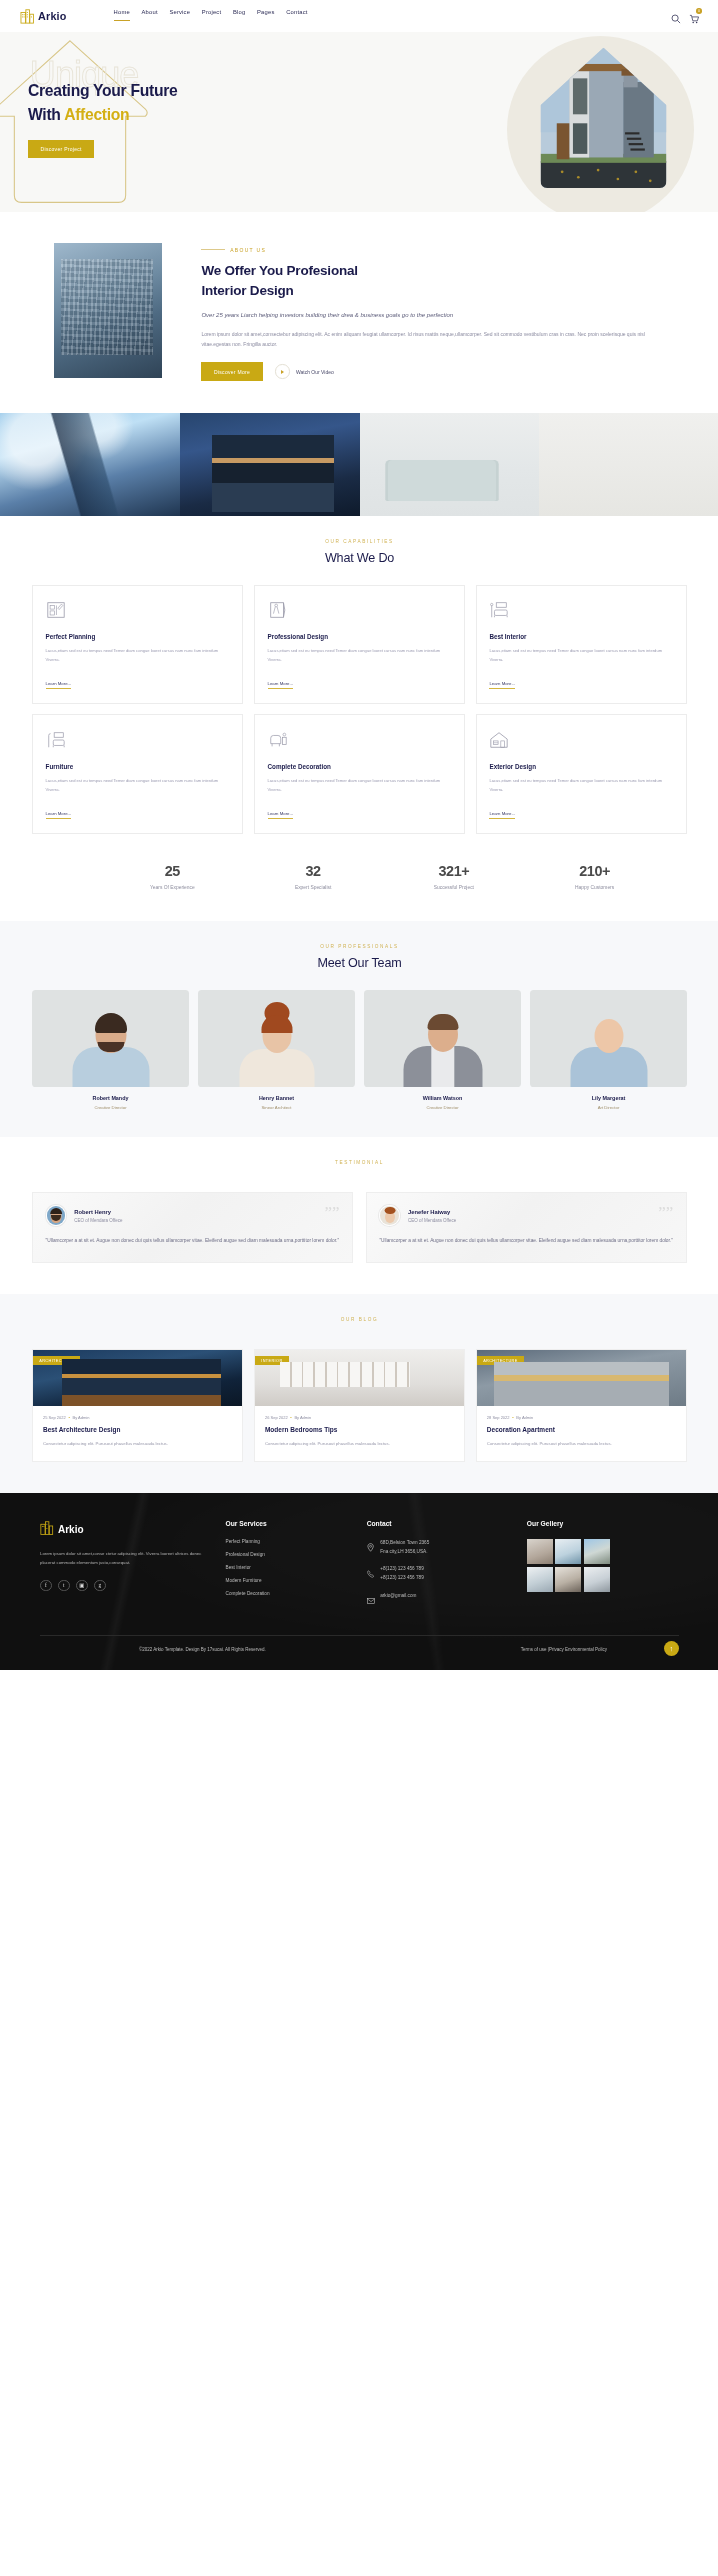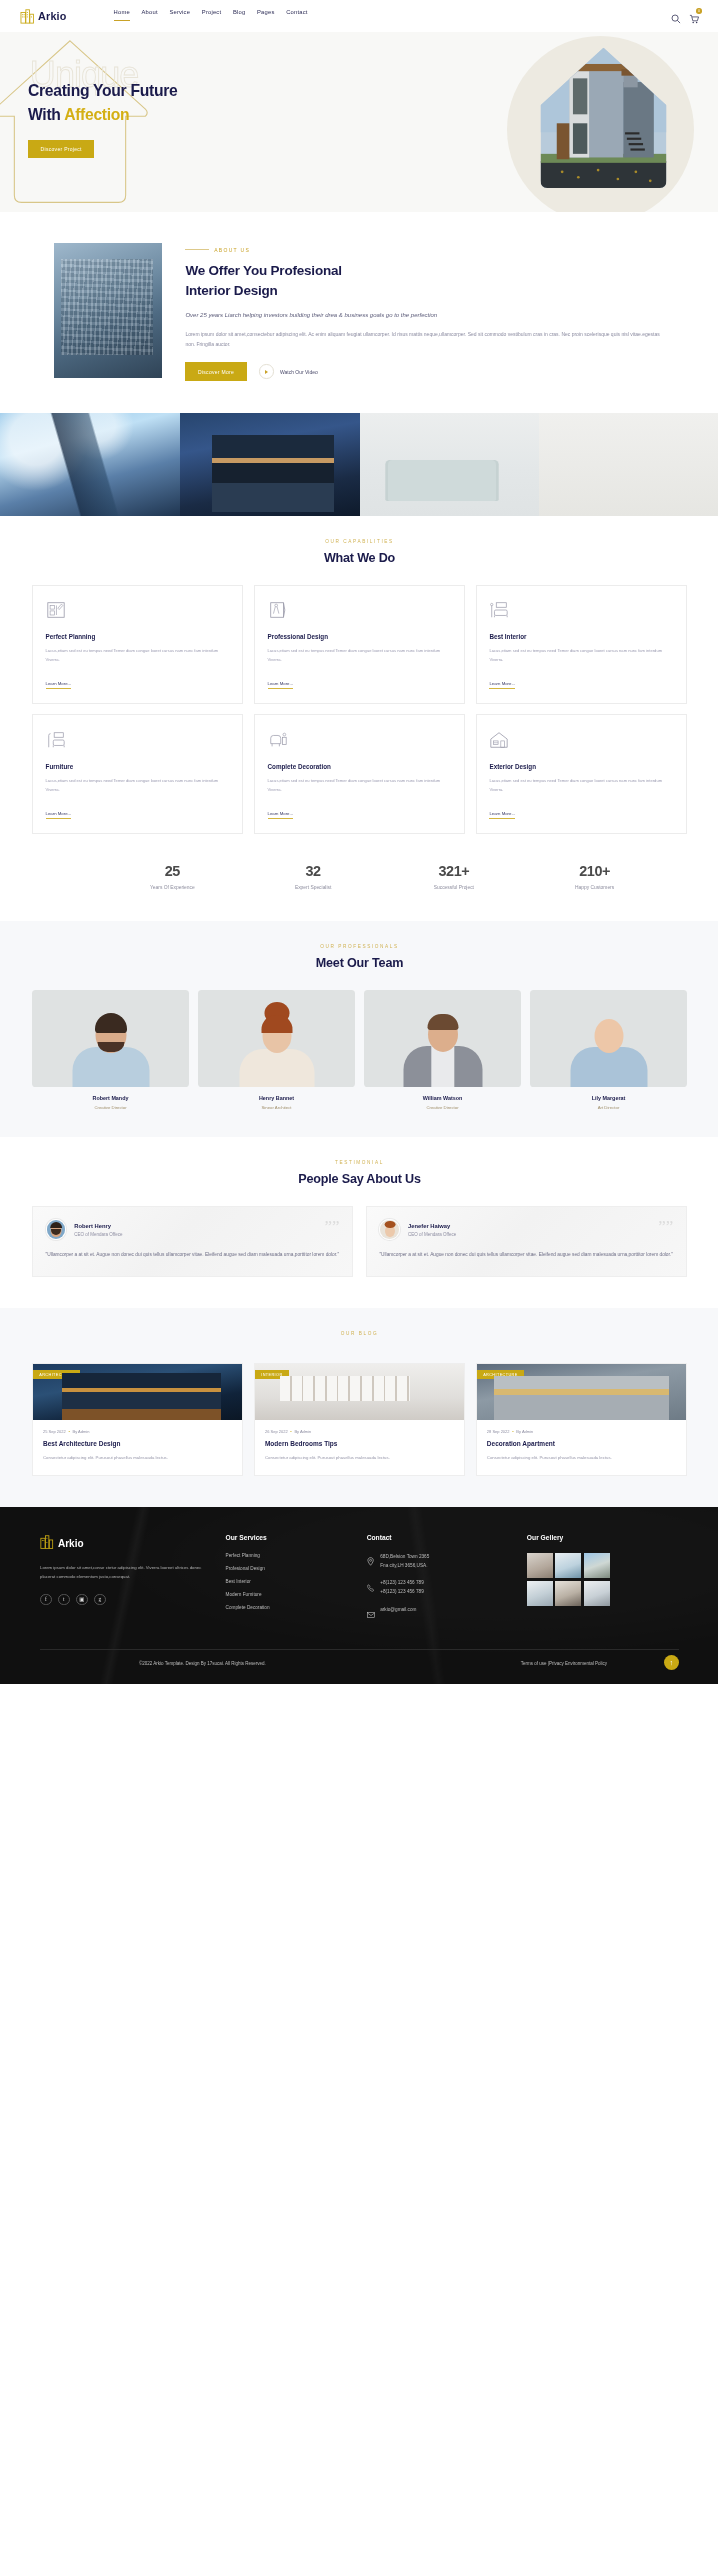--- a/index.html
+++ b/index.html
@@ -82,21 +82,21 @@
   .about-img {
     width: 108px; height: 135px; flex-shrink: 0; position: relative;
     background: linear-gradient(160deg,#9fb8cc 0%,#6f8ca3 38%,#4e6a82 62%,#2f4356 100%);
   }
   .about-img::after {
     content: ""; position: absolute; left: 7.2px; top: 16px; right: 9px; bottom: 23.4px;
     background:
       repeating-linear-gradient(92deg, rgba(255,255,255,.18) 0 1.8px, rgba(0,0,0,.06) 1.8px 4.5px),
       repeating-linear-gradient(2deg, rgba(255,255,255,.12) 0 2.7px, rgba(0,0,0,.08) 2.7px 6.3px);
   }
-  .about-body { flex: 1; padding-top: 3.6px; }
+  .about-body { flex: 1; padding-top: 3.6px; margin-left: 16px; }
   .eyebrow-line { display: flex; align-items: center; gap: 5.4px; margin-bottom: 8px; }
   .eyebrow-dash { width: 23.4px; height: 0.9px; background: #ddc98a; }
   .eyebrow {
     font-size: 5px; color: #c9a227; letter-spacing: 1.3px; text-transform: uppercase;
   }
   .about-h2 {
     font-size: 13.5px; font-weight: bold; color: #1b1b4b;
     line-height: 1.48; letter-spacing: -0.2px; margin-bottom: 9px;
   }
   .about-lead {
@@ -144,21 +144,21 @@
     background:#cfdada; border-radius:4.5px 4.5px 1.8px 1.8px;
     box-shadow: -2.7px 0 0 0 #c6d2d2, 2.7px 0 0 0 #c6d2d2;
   }
 
   
   .sec-head { text-align: center; padding: 23.4px 0 20px; }
   .sec-eyebrow {
     font-size: 4.7px; letter-spacing: 1.6px; color: #d0b254;
     text-transform: uppercase; margin-bottom: 6.3px;
   }
-  .sec-title { font-size: 12.6px; font-weight: bold; color: #1b1b4b; letter-spacing: -0.2px; }
+  .sec-title { font-size: 12.6px; font-weight: normal; color: #1b1b4b; letter-spacing: -0.2px; }
 
   
   .services { padding: 0 32px 0; background: #fff; }
   .svc-grid { display: grid; grid-template-columns: repeat(3, 1fr); gap: 10.8px; }
   .svc-card {
     border: 0.9px solid #ececec; background: #fff; padding: 14.4px 12.6px 14.4px;
     min-height: 83px;
   }
   .svc-icon { margin-bottom: 10px; }
   .svc-name { font-size: 6.3px; font-weight: bold; color: #1b1b4b; margin-bottom: 7.2px; }
@@ -612,21 +612,20 @@
       <div class="team-name">Lily Margerat</div>
       <div class="team-role">Art Director</div>
     </div>
 
   </div>
 </div>
 
 <div class="testi-sec">
   <div class="sec-head">
     <div class="sec-eyebrow">Testimonial</div>
-    <div class="sec-title">People Say About Us</div>
   </div>
   <div class="testi-grid">
 
     <div class="testi-card">
       <div class="quote-mark">””</div>
       <div class="testi-top">
         <span class="avatar">
           <span style="position:absolute;inset:0;background:#7fa8c9;"></span>
           <span style="position:absolute;left:50%;transform:translateX(-50%);top:3.6px;width:10.8px;height:12.6px;border-radius:50%;background:#d5a481;"></span>
           <span style="position:absolute;left:50%;transform:translateX(-50%);top:1.8px;width:11.7px;height:6.3px;border-radius:6.3px 6.3px 0 0;background:#2e2119;"></span>

